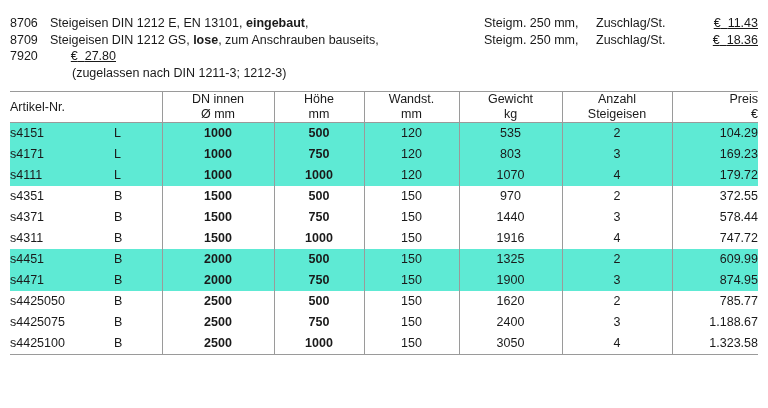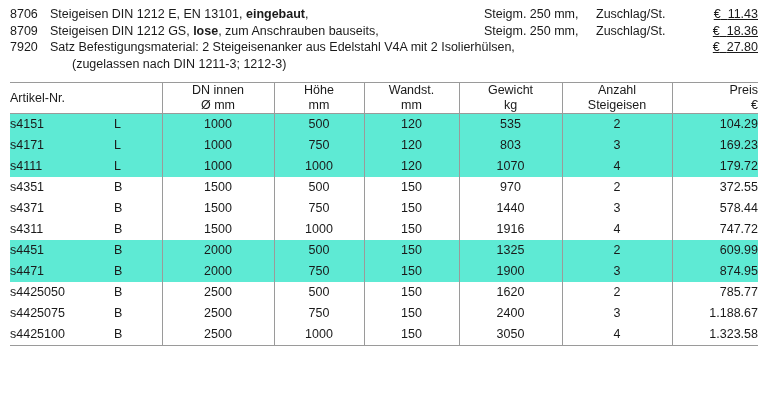--- a/index.html
+++ b/index.html
@@ -20,20 +20,21 @@
     height: 408px;
     box-sizing: border-box;
     padding: 6px 10px 0 10px;
   }
 
   
   .notes {
     width: 748px;
     font-size: 12.5px;
     line-height: 16.5px;
+    margin-top: 9px;
   }
   .note-row {
     display: flex;
     align-items: baseline;
     width: 100%;
   }
   .note-num {
     width: 40px;
     flex: 0 0 40px;
     text-align: left;
@@ -99,21 +100,21 @@
     position: relative;
   }
   td.art .lb {
     position: absolute;
     left: 104px;
     top: 0;
   }
   td.price { text-align: right; padding-right: 6px; }
   tr.shaded td { background: #5eead4; }
   tr.last td { border-bottom: 1px solid #9a9a9a; }
-  .b { font-weight: normal; }
+  .b { font-weight: bold; }
 </style>
 </head>
 <body>
 
 <div class="page">
 
   <div class="notes">
 
     <div class="note-row">
       <span class="note-num">8706</span>
@@ -126,21 +127,20 @@
     <div class="note-row">
       <span class="note-num">8709</span>
       <span class="note-text"><span>Steigeisen DIN 1212 GS, </span><b>lose</b><span>, zum Anschrauben bauseits,</span></span>
       <span class="note-col-a">Steigm. 250 mm,</span>
       <span class="note-col-b">Zuschlag/St.</span>
       <span class="note-col-c"><span>€</span>&nbsp;&nbsp;<span>18.36</span></span>
     </div>
 
     <div class="note-row">
       <span class="note-num">7920</span>
-      <span class="note-text">Satz Befestigungsmaterial: 2 Steigeisenanker aus Edelstahl V4A mit 2 Isolierhülsen,</span>
       <span class="note-col-c"><span>€</span>&nbsp;&nbsp;<span>27.80</span></span>
     </div>
 
     <div class="note-row">
       <span class="note-cont">(zugelassen nach DIN 1211-3; 1212-3)</span>
     </div>
 
   </div>
 
   <table class="price">

